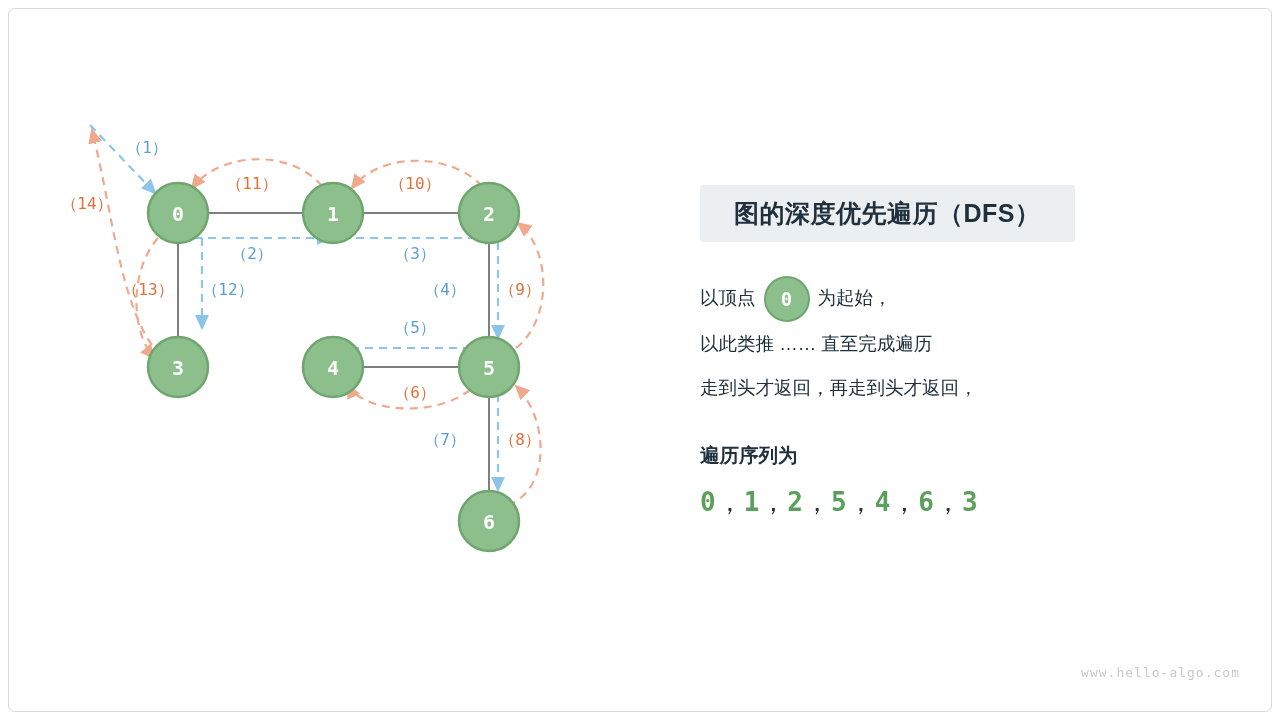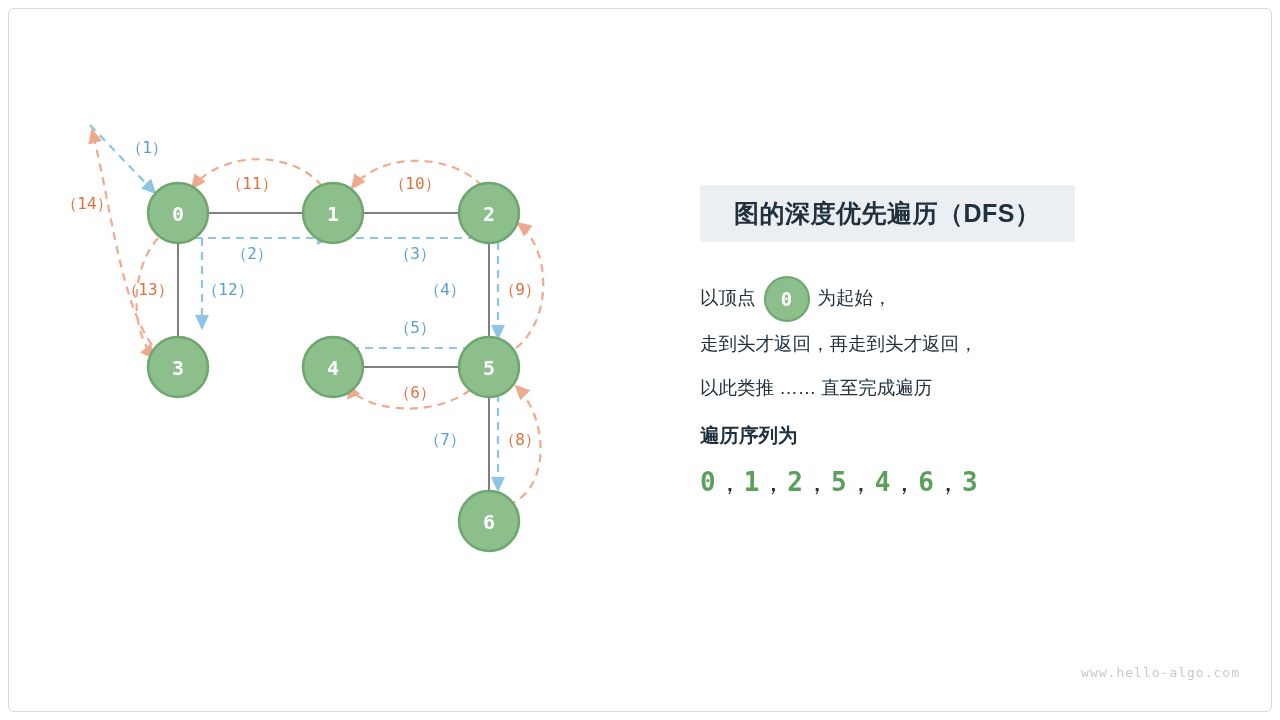--- a/index.html
+++ b/index.html
@@ -78,21 +78,21 @@
     border-radius: 50%;
     background: #8cbf8c;
     border: 2px solid #6fa56f;
     color: #ffffff;
     font-family: "DejaVu Sans Mono", monospace;
     font-size: 19px;
     font-weight: bold;
     vertical-align: middle;
   }
   .seq-title {
-    margin-top: 12px;
+    margin-top: 32px;
     font-size: 19.5px;
     font-weight: bold;
     color: #20303c;
   }
   .seq-values {
     margin-top: 16px;
     font-family: "DejaVu Sans Mono", monospace;
     font-size: 26px;
     color: #20303c;
     letter-spacing: 1px;
@@ -249,22 +249,22 @@
   </div>
 
   <div class="panel">
     <div class="title-chip">图的深度优先遍历（DFS）</div>
     <div class="desc">
       <div class="row1">
         <span>以顶点</span>
         <span class="inline-node">0</span>
         <span>为起始，</span>
       </div>
+      <div>以此类推 …… 直至完成遍历</div>
       <div>走到头才返回，再走到头才返回，</div>
-      <div>以此类推 …… 直至完成遍历</div>
     </div>
     <div class="seq-title">遍历序列为</div>
     <div class="seq-values">
       <span class="num">0</span><span class="comma">，</span><span class="num">1</span><span class="comma">，</span><span class="num">2</span><span class="comma">，</span><span class="num">5</span><span class="comma">，</span><span class="num">4</span><span class="comma">，</span><span class="num">6</span><span class="comma">，</span><span class="num">3</span>
     </div>
   </div>
 
   <div class="watermark">www.hello-algo.com</div>
 </div>
 

